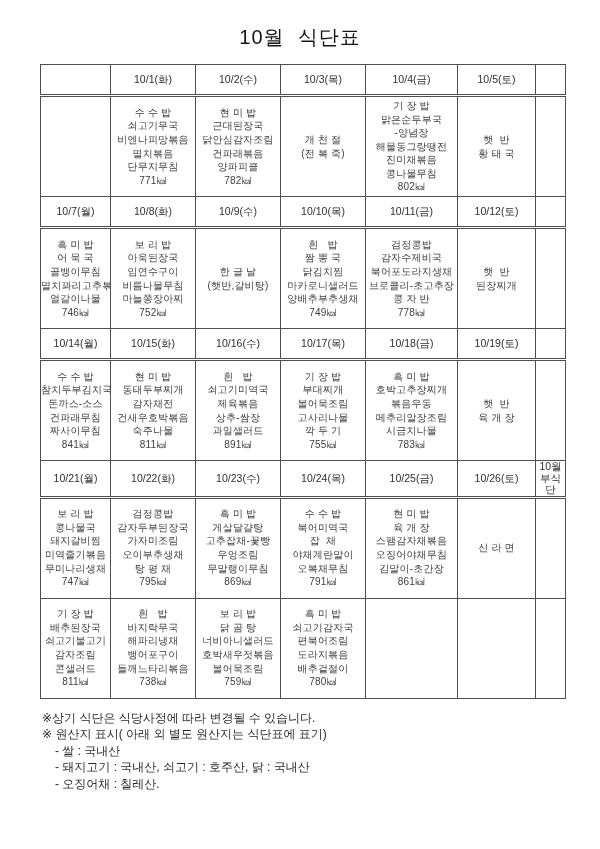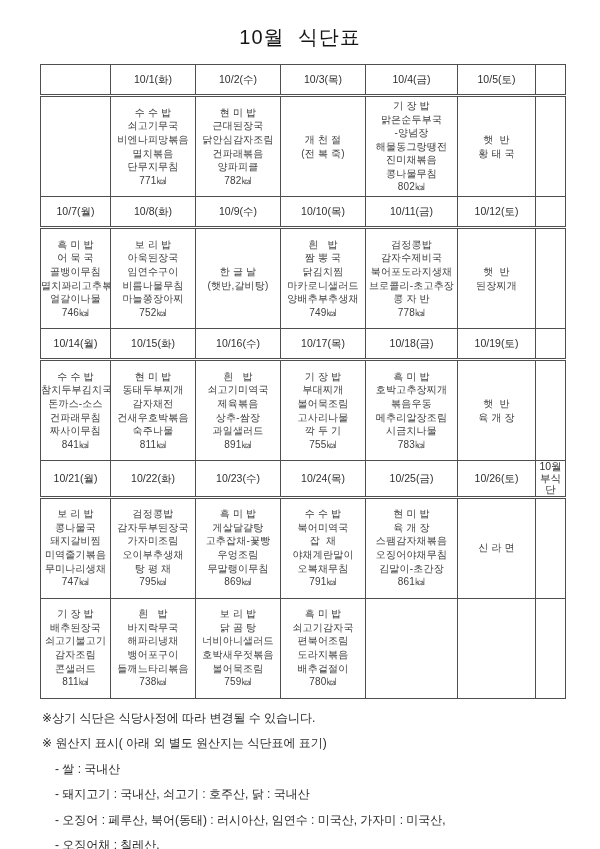--- a/index.html
+++ b/index.html
@@ -21,21 +21,21 @@
     overflow:hidden;
   }
   tr.date-row td{
     height:29px;font-size:10.5px;color:#2e2e2e;
     border-bottom:3px double #4f4f4f;
     white-space:pre-line;line-height:11.5px;
   }
   tr.menu-row td{height:99px;font-size:10px;color:#3d3d3d;}
   .menu-line{line-height:13.6px;white-space:pre;letter-spacing:.2px;}
   .notes{margin:11px 0 0 42px;font-size:12px;color:#2a2a2a;}
-  .note-line{line-height:16.5px;white-space:pre;margin-top:9px;}
+  .note-line{line-height:16.5px;white-space:pre;}
   .note-line.indented{padding-left:13px;}
 </style>
 </head>
 <body>
 
 <div class="title">10월  식단표</div>
 
 <table class="menu">
   <colgroup>
       <col style="width: 70px;">
@@ -295,15 +295,14 @@
         <td></td>
       </tr>
     </tbody>
 </table>
 
 <div class="notes">
     <div class="note-line">※상기 식단은 식당사정에 따라 변경될 수 있습니다.</div>
     <div class="note-line">※ 원산지 표시( 아래 외 별도 원산지는 식단표에 표기)</div>
     <div class="note-line indented">- 쌀 : 국내산</div>
     <div class="note-line indented">- 돼지고기 : 국내산, 쇠고기 : 호주산, 닭 : 국내산</div>
-    <div class="note-line indented">- 오징어 : 페루산, 북어(동태) : 러시아산, 임연수 : 미국산, 가자미 : 미국산,</div>
     <div class="note-line indented">- 오징어채 : 칠레산.</div>
   </div>
 
 </body></html>

